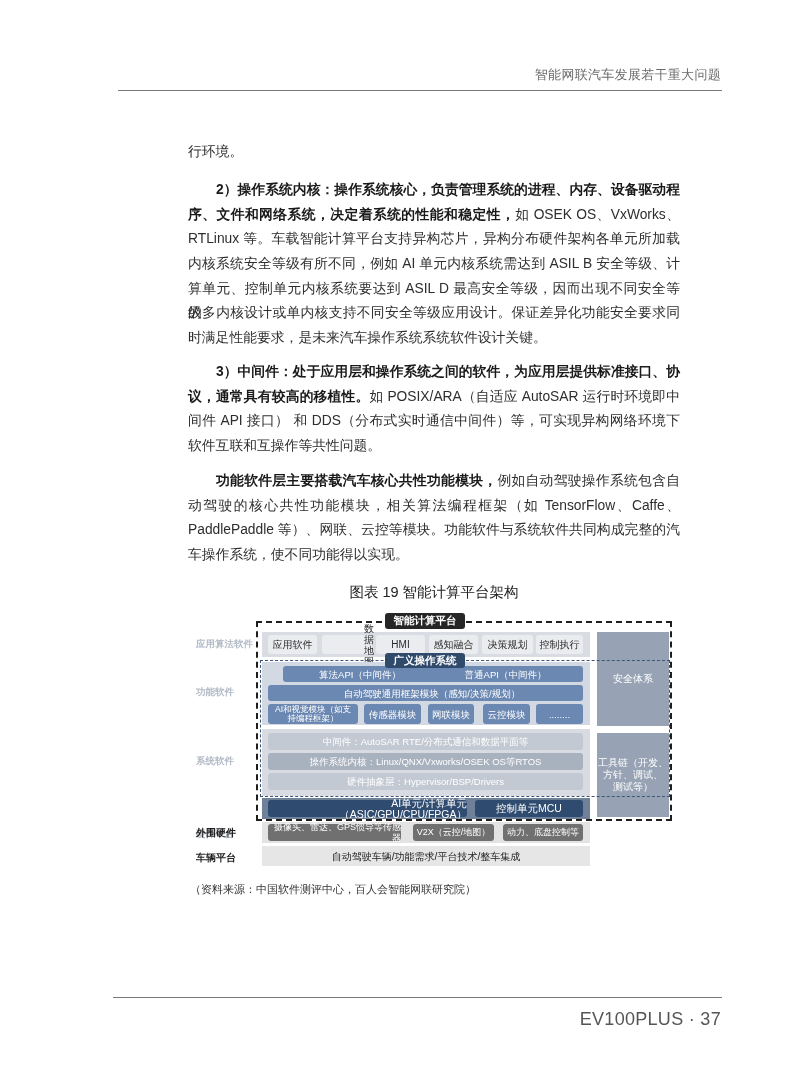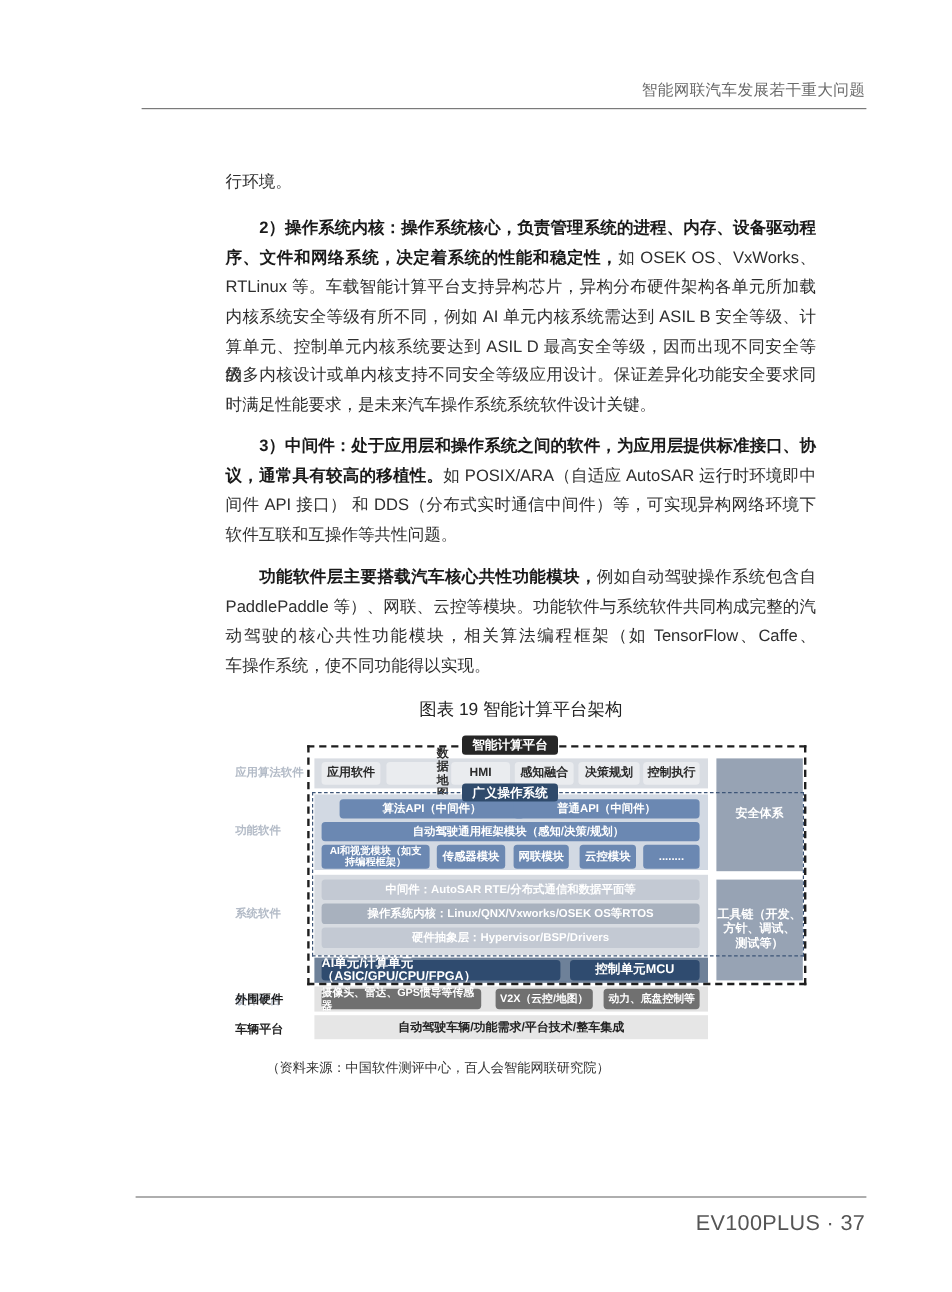--- a/index.html
+++ b/index.html
@@ -10,24 +10,24 @@
   .hdr-rule { position:absolute; left:118px; top:90px; width:604px; border-top:1.5px solid #7a7a7a; }
   .ftr-rule { position:absolute; left:113px; top:997px; width:609px; border-top:1.5px solid #7a7a7a; }
   .ftr-text { position:absolute; right:72px; top:1009px; font-size:18px; color:#555; letter-spacing:0.3px; }
   
   .para { position:absolute; left:188px; width:492px; font-size:13.8px; color:#2e2e2e; }
   .line { height:24.7px; line-height:24.7px; text-align:justify; text-align-last:justify; overflow:visible; }
   .line.last { text-align-last:left; }
   .line.indent { padding-left:28px; }
   .line b { font-weight:bold; color:#1a1a1a; }
   .caption { position:absolute; left:188px; width:492px; top:580px; text-align:center; font-size:14.5px; color:#222; line-height:24px; }
-  .source { position:absolute; left:190px; top:882px; font-size:11px; color:#333;margin-left:32px; }
+  .source { position:absolute; left:190px; top:882px; font-size:11px; color:#333; }
   
-  .box { position:absolute; display:flex; align-items:center; justify-content:center; text-align:left;
-         font-weight:bold; font-size:9.5px; line-height:11px; border-radius:3px; box-sizing:border-box; }
+  .box { position:absolute; display:flex; align-items:center; justify-content:center; text-align:right;
+         font-weight:normal; font-size:9.5px; line-height:11px; border-radius:3px; box-sizing:border-box; }
   .region { position:absolute; }
   .lbl { position:absolute; left:196px; font-size:9.5px; font-weight:bold; color:#b3bbc7; }
   .lbl.dark { color:#1f1f1f; font-size:10px; }
   .app-item { background:#eaecef; color:#2a2a2a; top:635px; height:19px; font-size:10px; }
   .fn-item { background:#6b88b2; color:#ffffff; }
   .sys-item { color:#ffffff; left:268px; width:315px; height:17px; }
   .hw-item { background:#2f4b6f; color:#ffffff; top:800px; height:17px; font-size:10.5px; }
   .per-item { background:#707070; color:#ffffff; top:824px; height:17px; font-size:9px; }
   .side { background:#97a3b4; color:#ffffff; font-size:10px; border-radius:0; line-height:12px; }
   .dash-black { position:absolute; left:256px; top:621px; width:416px; height:200px; border:2px dashed #1e1e1e; box-sizing:border-box; }
@@ -56,22 +56,22 @@
 
 <div class="para" style="top:360px;">
   <div class="line indent"><b>3）中间件：处于应用层和操作系统之间的软件，为应用层提供标准接口、协</b></div>
   <div class="line"><b>议，通常具有较高的移植性。</b><span>如 POSIX/ARA（自适应 AutoSAR 运行时环境即中</span></div>
   <div class="line"><span>间件 API 接口） 和 DDS（分布式实时通信中间件）等，可实现异构网络环境下</span></div>
   <div class="line last"><span>软件互联和互操作等共性问题。</span></div>
 </div>
 
 <div class="para" style="top:469px;">
   <div class="line indent"><b>功能软件层主要搭载汽车核心共性功能模块，</b><span>例如自动驾驶操作系统包含自</span></div>
+  <div class="line"><span>动驾驶的核心共性功能模块，相关算法编程框架（如 TensorFlow、Caffe、</span></div>
   <div class="line"><span>PaddlePaddle 等）、网联、云控等模块。功能软件与系统软件共同构成完整的汽</span></div>
-  <div class="line"><span>动驾驶的核心共性功能模块，相关算法编程框架（如 TensorFlow、Caffe、</span></div>
   <div class="line last"><span>车操作系统，使不同功能得以实现。</span></div>
 </div>
 
 <div class="caption">图表 19  智能计算平台架构</div>
 
 <div>
 
   <div class="lbl" style="top:638px;">应用算法软件</div>
   <div class="lbl" style="top:686px;">功能软件</div>
   <div class="lbl" style="top:755px;">系统软件</div>

